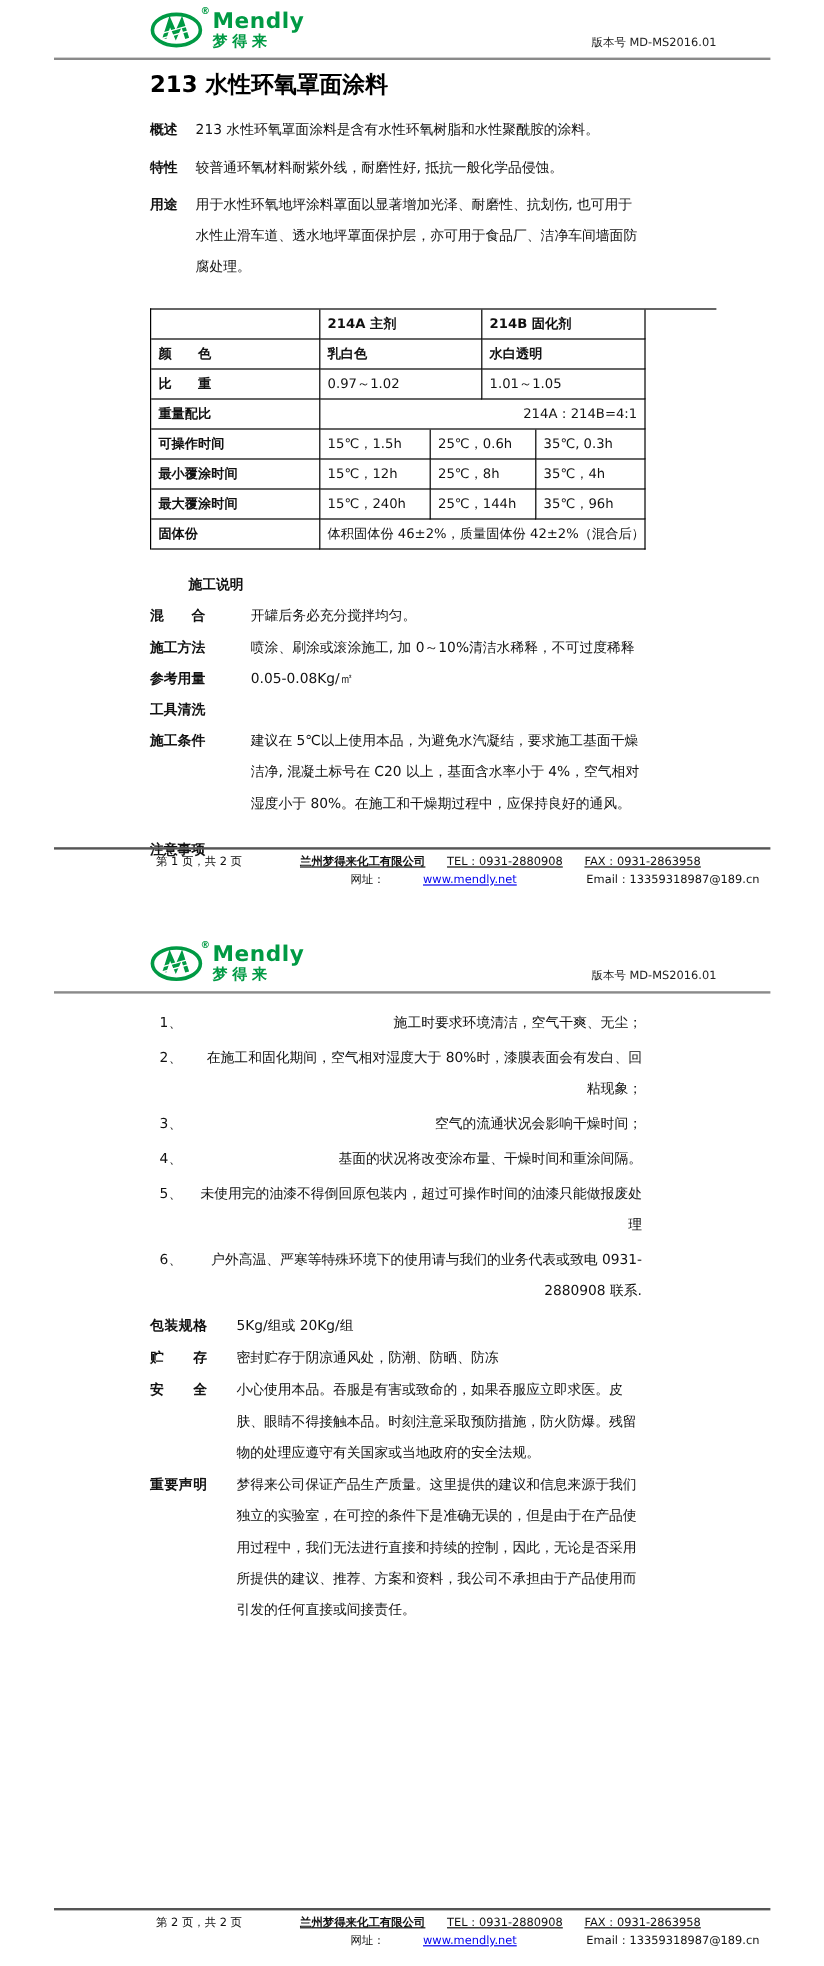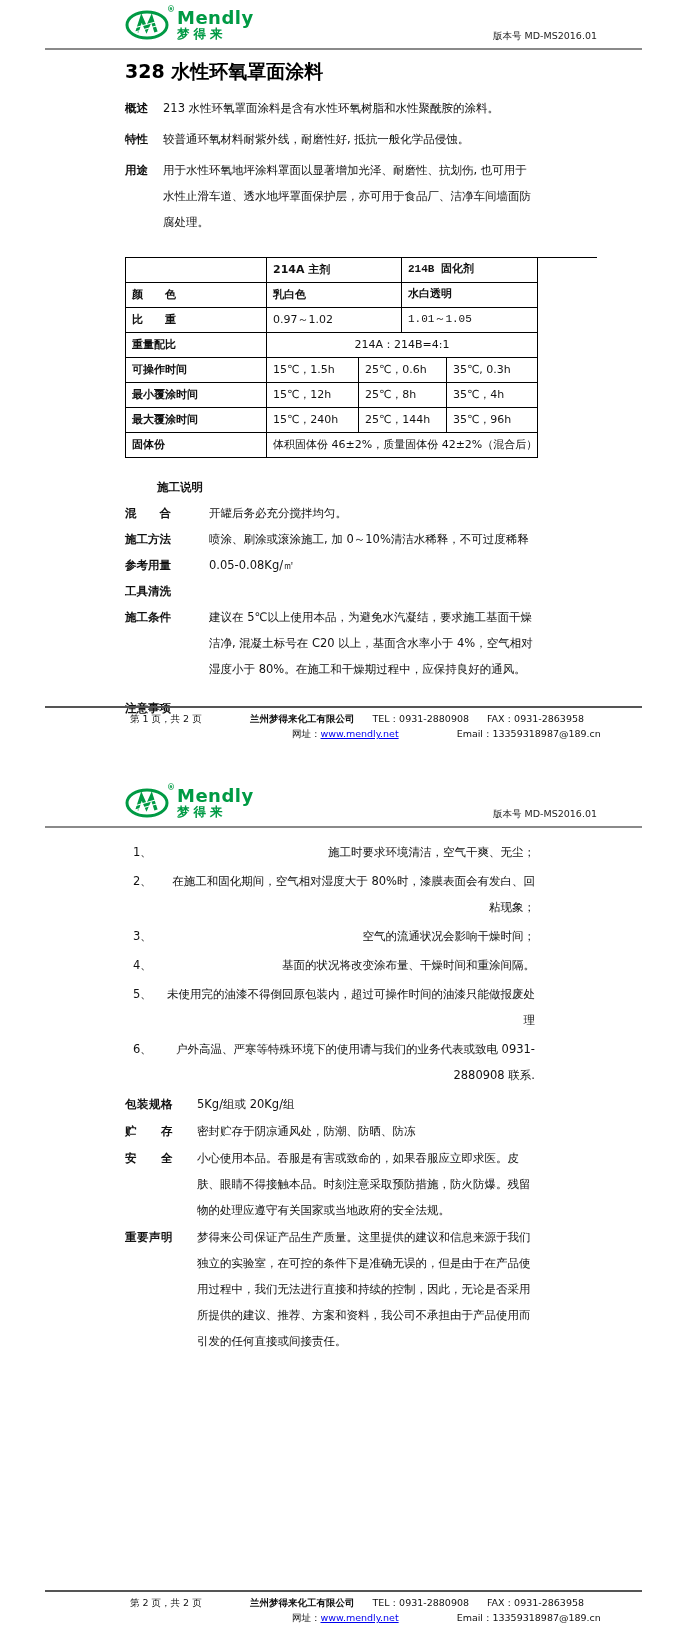--- a/index.html
+++ b/index.html
@@ -37,22 +37,22 @@
   .h2{font-weight:bold;margin:13px 0 0 0;}
 
   
   .tbl{margin-top:22px;width:472px;font-size:11px;line-height:15px;
        border-left:1px solid #000;border-top:1px solid #000;box-sizing:border-box;}
   .tr{display:flex;}
   .td{border-right:1px solid #000;border-bottom:1px solid #000;
       padding:4px 6px;box-sizing:border-box;height:25px;overflow:hidden;white-space:nowrap;}
   .c0{width:141px;}
   .cA{width:135px;}
-  .cB{width:136px;font-family:Liberation Mono, monospace;}
-  .cM{width:271px;text-align:center;}
+  .cB{width:136px;}
+  .cM{width:271px;text-align:right;}
   .c1{width:92px;}
   .c2{width:88px;}
   .c3{width:91px;}
   .b{font-weight:bold;}
 
   .c-row{display:flex;}
   .c-label{font-weight:bold;width:84px;flex-shrink:0;}
   .c-text{flex:1;}
 
   
@@ -65,26 +65,26 @@
   .i-label{font-weight:bold;width:72px;flex-shrink:0;letter-spacing:0.5px;}
   .i-text{flex:1;}
 
   
   .footer{position:absolute;left:45px;right:45px;border-top:2px solid #555;
           padding-top:3px;font-size:9.5px;line-height:15px;display:flex;}
   .page1 .footer{top:706px;}
   .page2 .footer{top:830px;}
   .f-page{margin-left:85px;width:120px;flex-shrink:0;}
   .f-info{flex:1;}
-  .f-line1{display:flex;gap:18px;}
+  .f-line1{display:flex;gap:18px;text-decoration:underline;}
   .f-company{font-weight:bold;}
   .f-line2{display:flex;}
   .f-web{margin-left:42px;}
   .f-email{margin-left:58px;}
-  .link{color:#0000ee;text-decoration:underline;cursor:pointer;}
+  .link{color:#0000ee;text-decoration:underline;cursor:pointer;margin-left:32px;}
 </style>
 </head>
 <body>
 
 <section class="page page1">
   <div class="hd">
     <div class="logo">
       <span class="logo-mark">
         <svg width="48" height="34" viewBox="0 0 48 34">
           <ellipse cx="22" cy="17" rx="20" ry="13" fill="none" stroke="#009a44" stroke-width="3"></ellipse>
@@ -97,21 +97,21 @@
       <span class="logo-word">
         <span class="logo-en">Mendly</span>
         <span class="logo-cn">梦得来</span>
       </span>
     </div>
     <div class="version">版本号 MD-MS2016.01</div>
   </div>
   <hr class="rule">
 
   <div class="content">
-    <div class="doc-title">328 水性环氧罩面涂料</div>
+    <div class="doc-title">213 水性环氧罩面涂料</div>
 
     <div class="sec-row">
       <span class="sec-label">概述</span>
       <span class="sec-text">213 水性环氧罩面涂料是含有水性环氧树脂和水性聚酰胺的涂料。</span>
     </div>
     <div class="sec-row">
       <span class="sec-label">特性</span>
       <span class="sec-text">较普通环氧材料耐紫外线，耐磨性好, 抵抗一般化学品侵蚀。</span>
     </div>
     <div class="sec-row">

